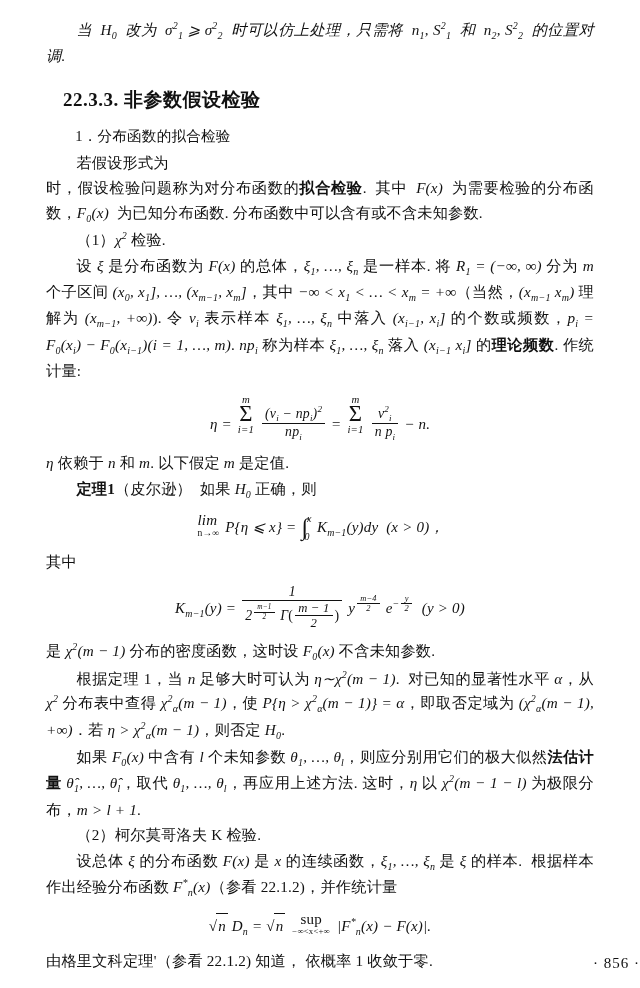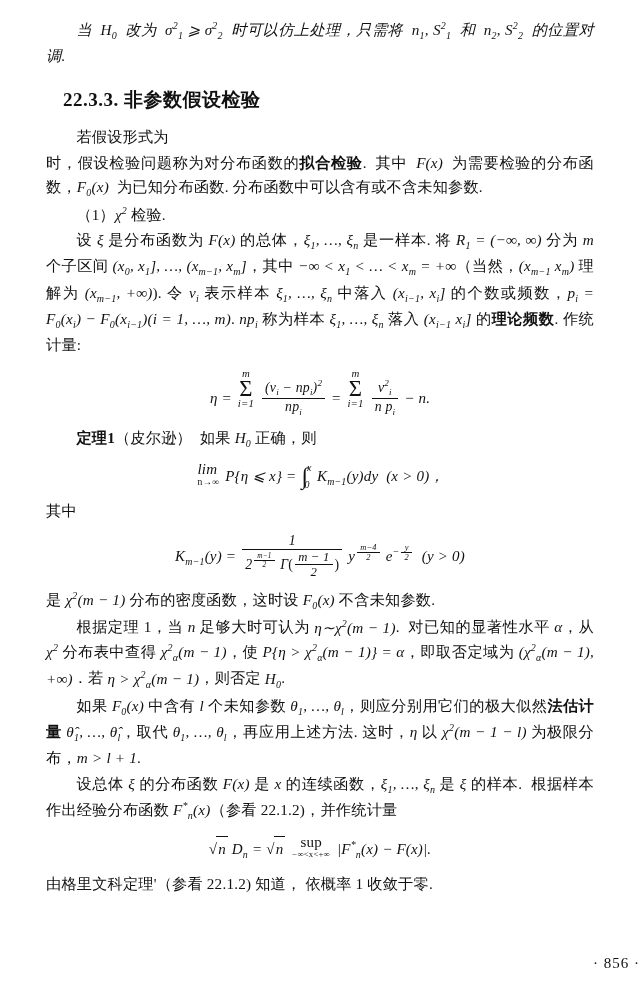--- a/index.html
+++ b/index.html
@@ -143,20 +143,21 @@
 
 <div class="page">
   <div class="content">
 
     <p class="indent2">
       <span class="math">当&nbsp; H<sub>0</sub>&nbsp; 改为&nbsp; σ<sup>2</sup><sub>1</sub> ⩾ σ<sup>2</sup><sub>2</sub>&nbsp; 时可以仿上处理，只需将&nbsp; n<sub>1</sub>, S<sup>2</sup><sub>1</sub>&nbsp; 和&nbsp; n<sub>2</sub>, S<sup>2</sup><sub>2</sub>&nbsp; 的位置对调.</span>
     </p>
 
     <h2 class="section-head">22.3.3. 非参数假设检验</h2>
 
+    <p class="sub-head">1．分布函数的拟合检验</p>
 
     <p class="indent2">若假设形式为</p>
 
 
     <p class="noindent">
       时，假设检验问题称为对分布函数的<span class="b">拟合检验</span>.&nbsp; 其中&nbsp; <span class="math">F(x)</span>&nbsp; 为需要检验的分布函数，<span class="math">F<sub>0</sub>(x)</span>&nbsp; 为已知分布函数. 分布函数中可以含有或不含未知参数.
     </p>
 
     <p class="indent2">
       （1）<span class="math">χ<sup>2</sup></span>&nbsp;检验.
@@ -170,20 +171,23 @@
       <span class="math">η =
         <span class="sumop"><span class="top">m</span><span class="sg">Σ</span><span class="bot">i=1</span></span>
         <span class="frac"><span class="num">(v<sub>i</sub> − np<sub>i</sub>)<sup>2</sup></span><span class="den">np<sub>i</sub></span></span>
         =
         <span class="sumop"><span class="top">m</span><span class="sg">Σ</span><span class="bot">i=1</span></span>
         <span class="frac"><span class="num">v<sup>2</sup><sub>i</sub></span><span class="den">n p<sub>i</sub></span></span>
         − n.
       </span>
     </p>
 
+    <p class="noindent">
+      <span class="math">η</span> 依赖于 <span class="math">n</span> 和 <span class="math">m</span>. 以下假定 <span class="math">m</span> 是定值.
+    </p>
 
     <p class="indent2">
       <span class="b">定理1</span>（皮尔逊）&nbsp; 如果 <span class="math">H<sub>0</sub></span>&nbsp;正确，则
     </p>
 
     <p class="big-formula">
       <span class="math">
         <span class="limop"><span class="lm">lim</span><span class="un">n→∞</span></span>
         P{η ⩽ x} =
         <span class="intop"><span class="ig">∫</span><span class="lim-top">x</span><span class="lim-bot">0</span></span>
@@ -207,20 +211,21 @@
     </p>
 
     <p class="indent2">
       根据定理 1，当 <span class="math">n</span> 足够大时可认为 <span class="math">η∼χ<sup>2</sup>(m − 1)</span>.&nbsp; 对已知的显著性水平 <span class="math">α</span>，从 <span class="math">χ<sup>2</sup></span> 分布表中查得 <span class="math">χ<sup>2</sup><sub>α</sub>(m − 1)</span>，使 <span class="math">P{η &gt; χ<sup>2</sup><sub>α</sub>(m − 1)} = α</span>，即取否定域为 <span class="math">(χ<sup>2</sup><sub>α</sub>(m − 1), +∞)</span>．若 <span class="math">η &gt; χ<sup>2</sup><sub>α</sub>(m − 1)</span>，则否定 <span class="math">H<sub>0</sub></span>.
     </p>
 
     <p class="indent2">
       如果 <span class="math">F<sub>0</sub>(x)</span> 中含有 <span class="math">l</span> 个未知参数 <span class="math">θ<sub>1</sub>, …, θ<sub>l</sub></span>，则应分别用它们的极大似然<span class="b">法估计量</span> <span class="math">θ̂<sub>1</sub>, …, θ̂<sub>l</sub></span>，取代 <span class="math">θ<sub>1</sub>, …, θ<sub>l</sub></span>，再应用上述方法. 这时，<span class="math">η</span> 以 <span class="math">χ<sup>2</sup>(m − 1 − l)</span> 为极限分布，<span class="math">m &gt; l + 1</span>.
     </p>
 
+    <p class="indent2">（2）柯尔莫哥洛夫 K 检验.</p>
 
     <p class="indent2">
       设总体 <span class="math">ξ</span> 的分布函数 <span class="math">F(x)</span> 是 <span class="math">x</span> 的连续函数，<span class="math">ξ<sub>1</sub>, …, ξ<sub>n</sub></span> 是 <span class="math">ξ</span> 的样本.&nbsp; 根据样本作出经验分布函数 <span class="math">F<sup>*</sup><sub>n</sub>(x)</span>（参看 22.1.2)，并作统计量
     </p>
 
     <p class="big-formula">
       <span class="math"><span class="radical">√</span><span class="sqrt">n</span>&nbsp;D<sub>n</sub> = <span class="radical">√</span><span class="sqrt">n</span>
         <span class="supop"><span class="sp">sup</span><span class="un">−∞&lt;x&lt;+∞</span></span>
         |F<sup>*</sup><sub>n</sub>(x) − F(x)|.
       </span>

